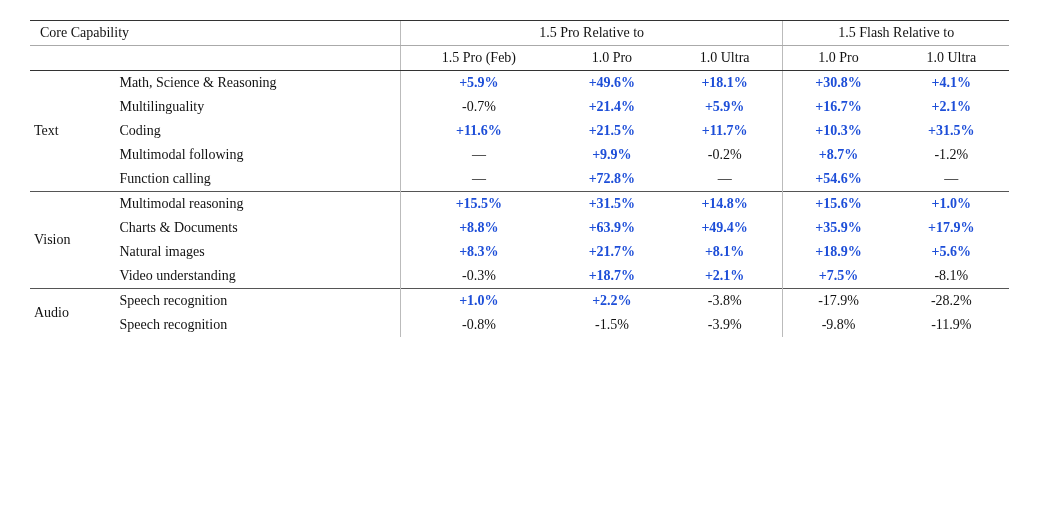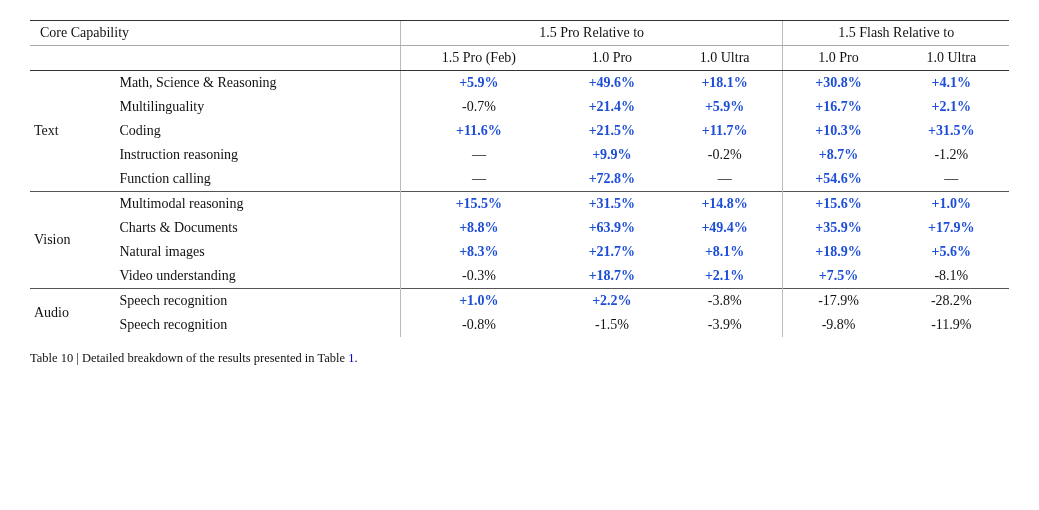--- a/index.html
+++ b/index.html
@@ -98,21 +98,21 @@
         </tr>
         <tr>
           <td class="capability-label">Coding</td>
           <td class="blue" style="border-left: 1px solid rgb(187, 187, 187);">+11.6%</td>
           <td class="blue">+21.5%</td>
           <td class="blue">+11.7%</td>
           <td class="blue" style="border-left: 1px solid rgb(187, 187, 187);">+10.3%</td>
           <td class="blue">+31.5%</td>
         </tr>
         <tr>
-          <td class="capability-label">Instruction reasoning</td>
+          <td class="capability-label">Multimodal following</td>
           <td style="border-left: 1px solid rgb(187, 187, 187);">—</td>
           <td class="blue">+9.9%</td>
           <td>-0.2%</td>
           <td class="blue" style="border-left: 1px solid rgb(187, 187, 187);">+8.7%</td>
           <td>-1.2%</td>
         </tr>
         <tr>
           <td class="capability-label">Function calling</td>
           <td style="border-left: 1px solid rgb(187, 187, 187);">—</td>
           <td class="blue">+72.8%</td>
@@ -165,14 +165,13 @@
         <tr>
           <td class="capability-label">Speech recognition</td>
           <td style="border-left: 1px solid rgb(187, 187, 187);">-0.8%</td>
           <td>-1.5%</td>
           <td>-3.9%</td>
           <td style="border-left: 1px solid rgb(187, 187, 187);">-9.8%</td>
           <td>-11.9%</td>
         </tr>
       </tbody>
   </table>
-  <p class="caption">Table 10 | Detailed breakdown of the results presented in Table <a>1</a>.</p>
 </div>
 
 </body></html>

